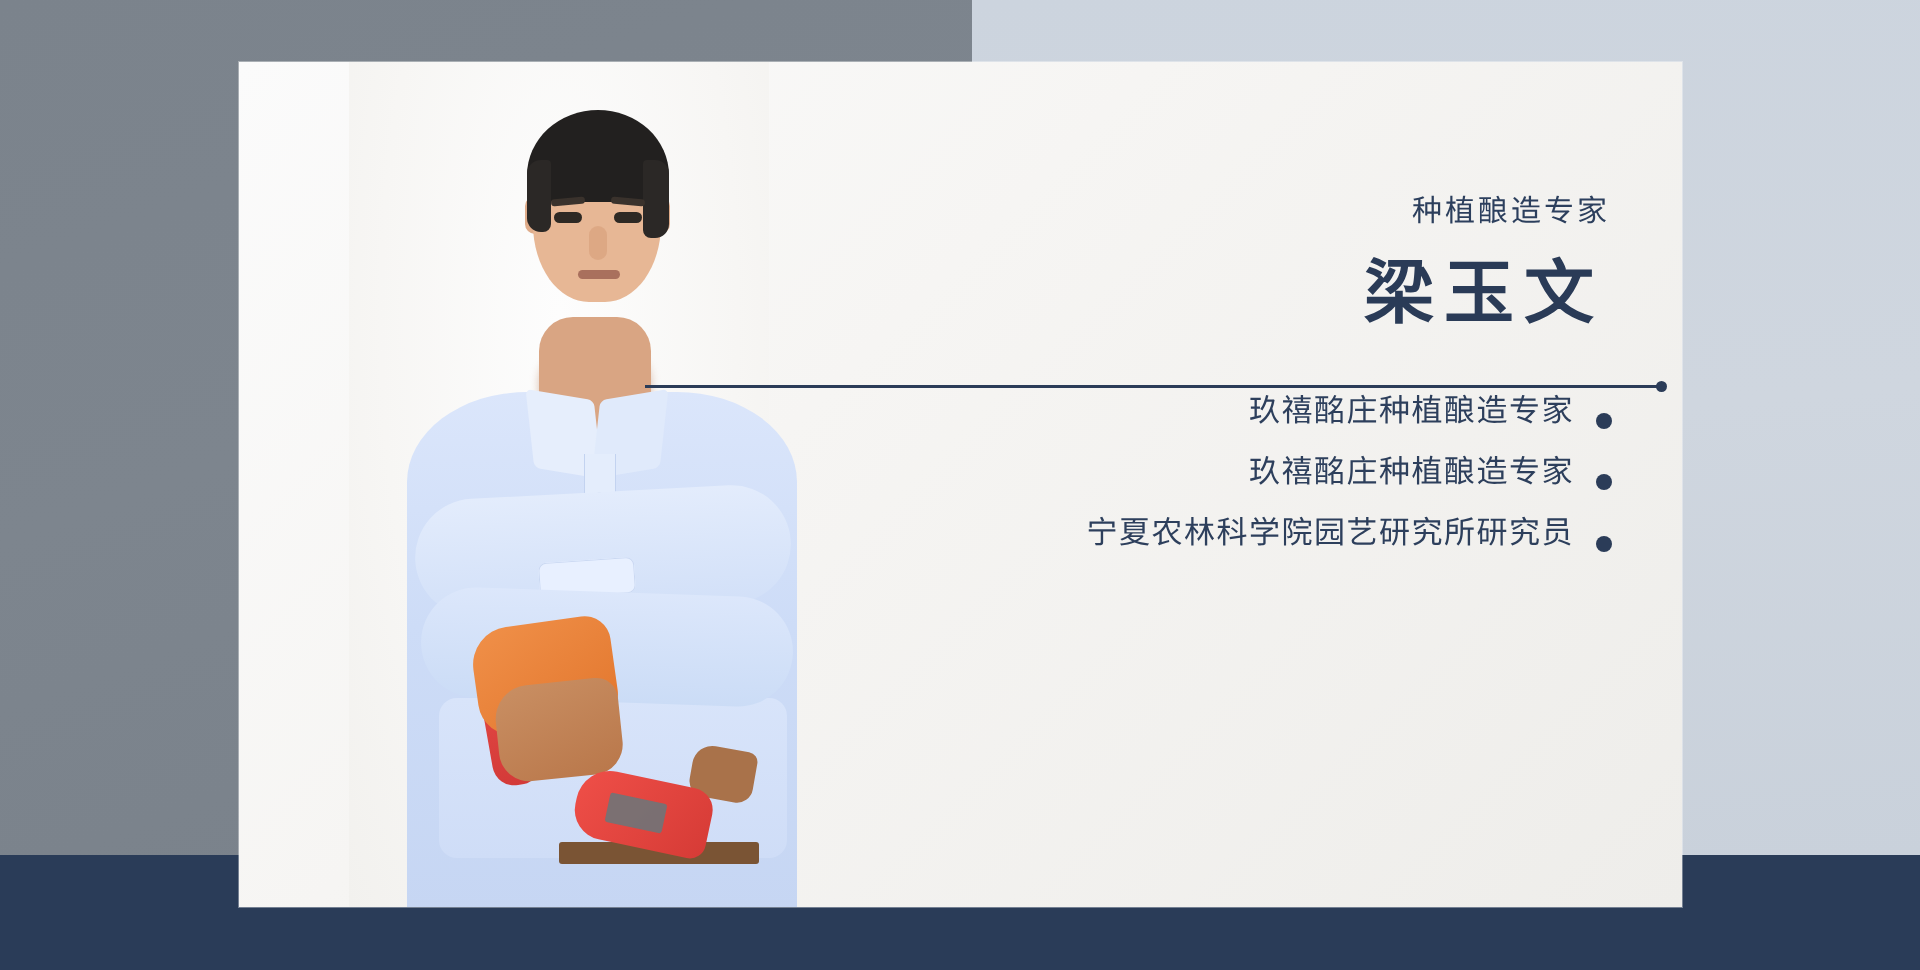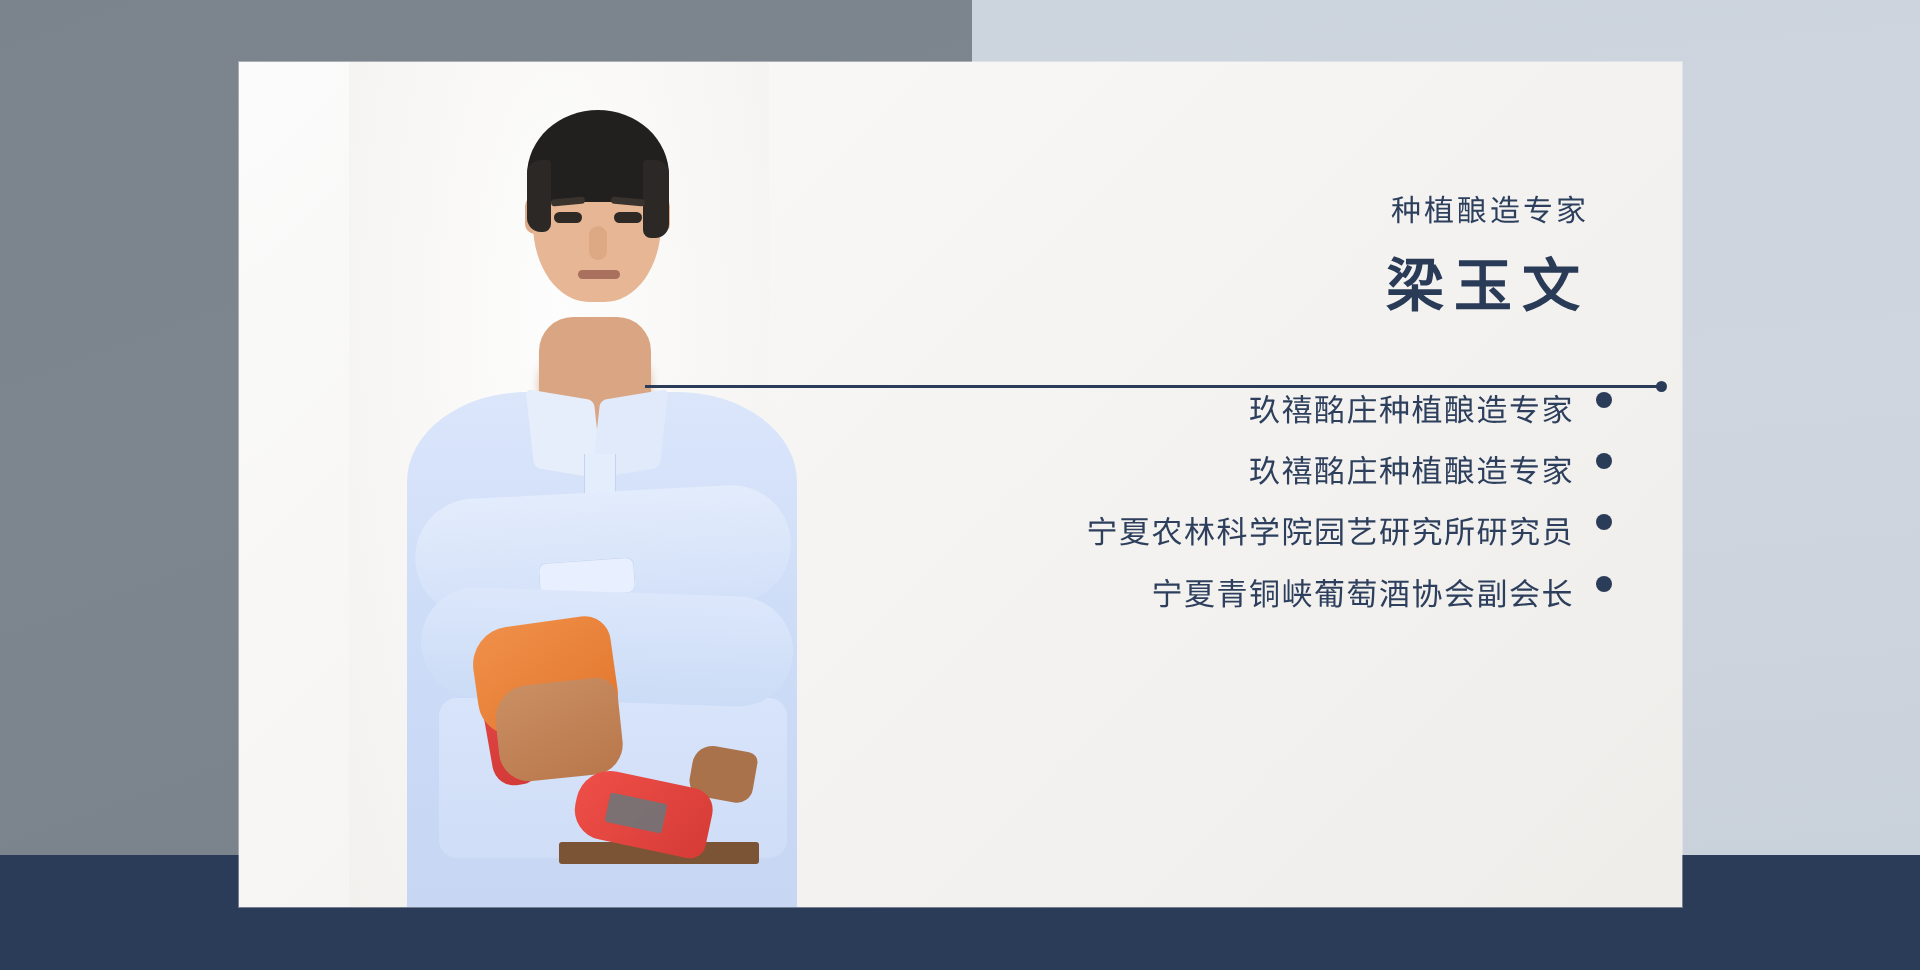--- a/index.html
+++ b/index.html
@@ -329,29 +329,28 @@
     top: 132px;
     text-align: right;
   }
   .subtitle {
     font-size: 30px;
     letter-spacing: 3px;
     color: #2c3f5d;
     line-height: 1.1;
     margin: 0 0 30px 0;
     font-weight: 400;
-    text-align: center;
   }
   .fullname {
     font-family: "Liberation Serif", "DejaVu Serif", serif;
-    font-size: 58px;
+    font-size: 70px;
     letter-spacing: 10px;
     color: #2a3b57;
     line-height: 1.05;
-    margin: 16px;
+    margin: 2px;
     font-weight: 700;
     padding-right: 4px;
   }
 
   
   .divider-wrap {
     position: absolute;
     left: 406px;
     top: 319px;
     width: 1022px;
@@ -379,21 +378,21 @@
   .credentials {
     position: absolute;
     right: 70px;
     top: 330px;
     list-style: none;
     margin: 0;
     padding: 0;
   }
   .cred-item {
     display: flex;
-    align-items: flex-start;
+    align-items: flex-end;
     justify-content: flex-end;
     margin-bottom: 24px;
   }
   .cred-item:last-child { margin-bottom: 0; }
   .cred-text {
     font-size: 31px;
     letter-spacing: 1.5px;
     color: #2d3f5c;
     white-space: nowrap;
     line-height: 1.2;
@@ -482,20 +481,16 @@
         <span class="cred-dot"></span>
       </li>
       <li class="cred-item">
         <span class="cred-text">玖禧酩庄种植酿造专家</span>
         <span class="cred-dot"></span>
       </li>
       <li class="cred-item">
         <span class="cred-text">宁夏农林科学院园艺研究所研究员</span>
         <span class="cred-dot"></span>
       </li>
-      <li class="cred-item">
-        <span class="cred-text">宁夏青铜峡葡萄酒协会副会长</span>
-        <span class="cred-dot"></span>
-      </li>
     </ul>
 
   </div>
 </div>
 
 </body></html>

